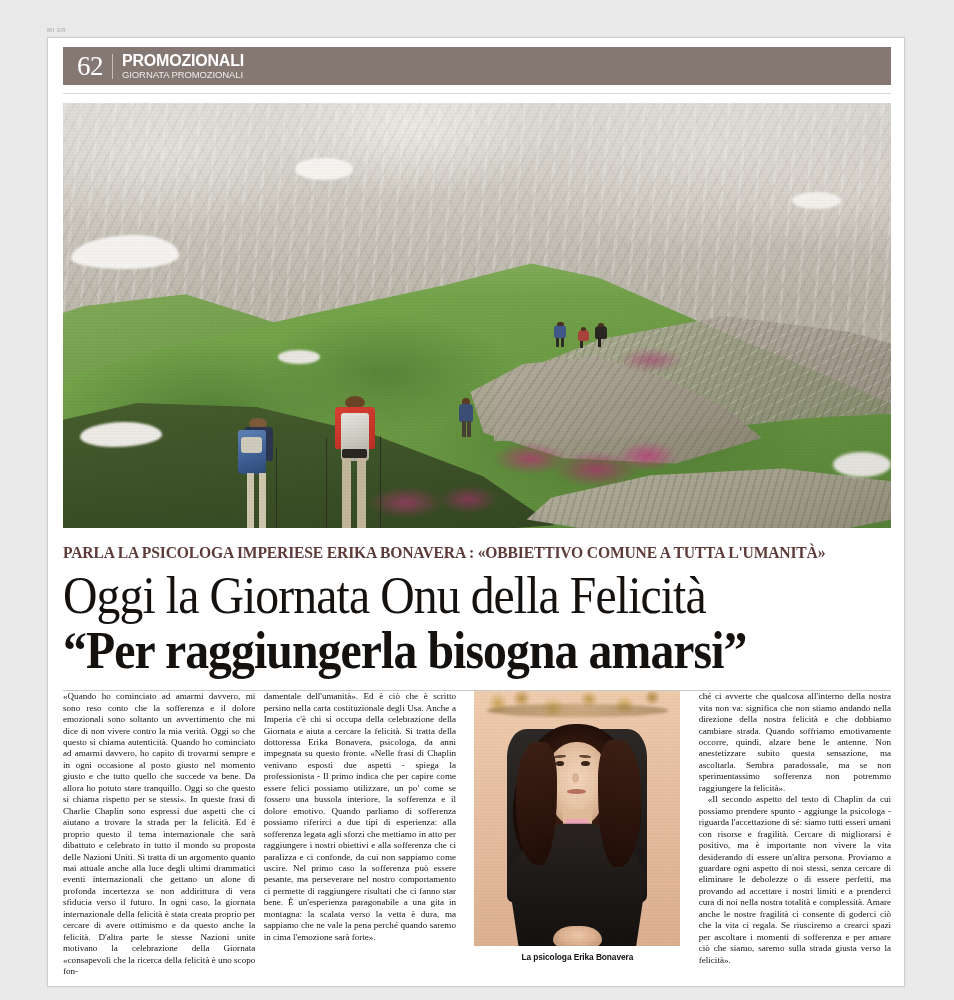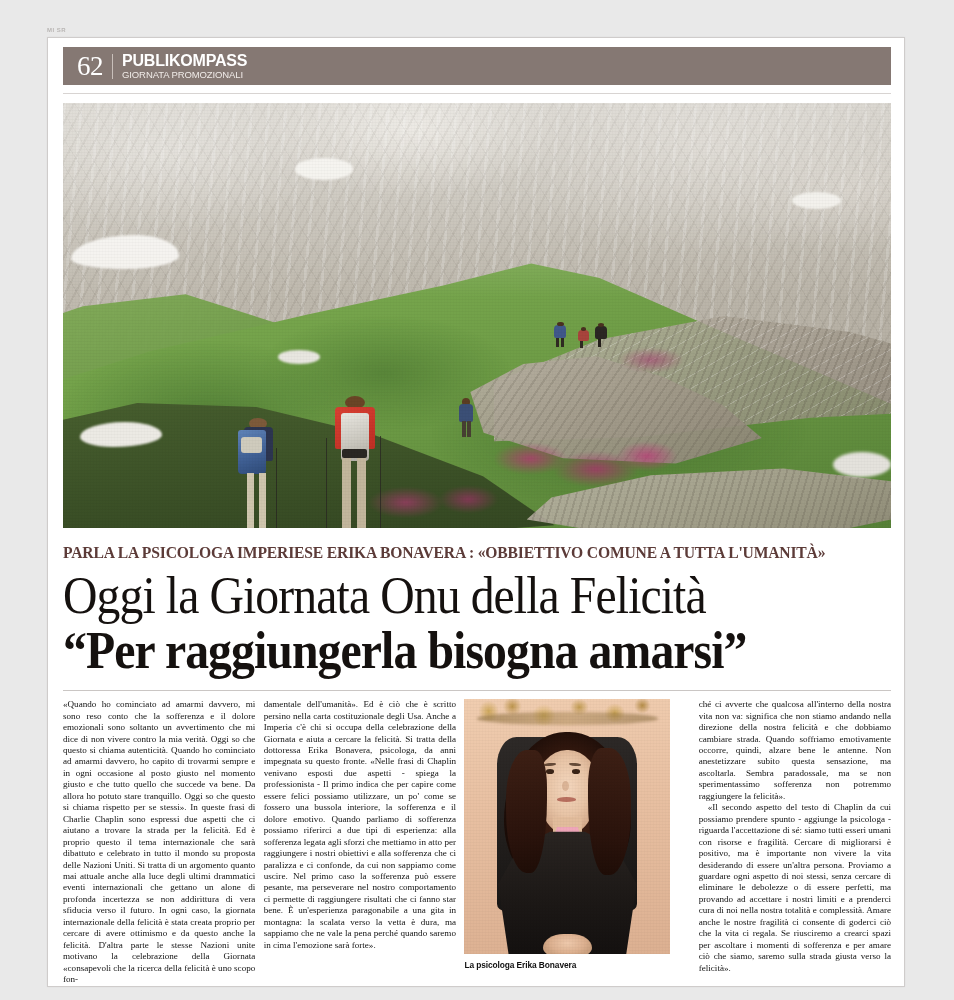--- a/index.html
+++ b/index.html
@@ -345,21 +345,20 @@
 
   .head-rule {
     height: 1px;
     background: #cac6c4;
     margin-top: 12px;
   }
 
   
   .columns {
     display: flex;
-    margin-top: 8px;
     height: 298px;
   }
   .col {
     width: 206px;
     font-family: "Liberation Serif", serif;
     font-size: 9.1px;
     line-height: 11.45px;
     text-align: justify;
     color: #111;
     hyphens: auto;
@@ -367,20 +366,21 @@
   }
   .col p { margin: 0; text-indent: 0; }
   .col p + p { text-indent: 9px; }
   .gutter { width: 9px; }
 
   
   .col-portrait {
     width: 242px;
     display: flex;
     flex-direction: column;
+    align-items: center;
   }
   .portrait {
     position: relative;
     width: 206px;
     height: 255px;
     overflow: hidden;
     background: #e2b89a;
   }
   .pt-layer { position: absolute; }
   .pt-wall {
@@ -509,21 +509,21 @@
   <div class="crop-mark">MI SR</div>
 
   <div class="paper">
     <div class="paper-inner">
 
       <div class="masthead">
         <div class="mast-left">
           <div class="page-number">62</div>
           <div class="mast-divider"></div>
           <div class="mast-words">
-            <div class="mast-brand">PUBLIKOMPASS</div>
+            <div class="mast-brand">PROMOZIONALI</div>
             <div class="mast-sub">GIORNATA PROMOZIONALI</div>
           </div>
         </div>
       </div>
 
       <div class="mast-rule"></div>
 
       <div class="lead-photo">
         <div class="lp-layer lp-sky"></div>
         <div class="lp-layer lp-rockfar"></div>

